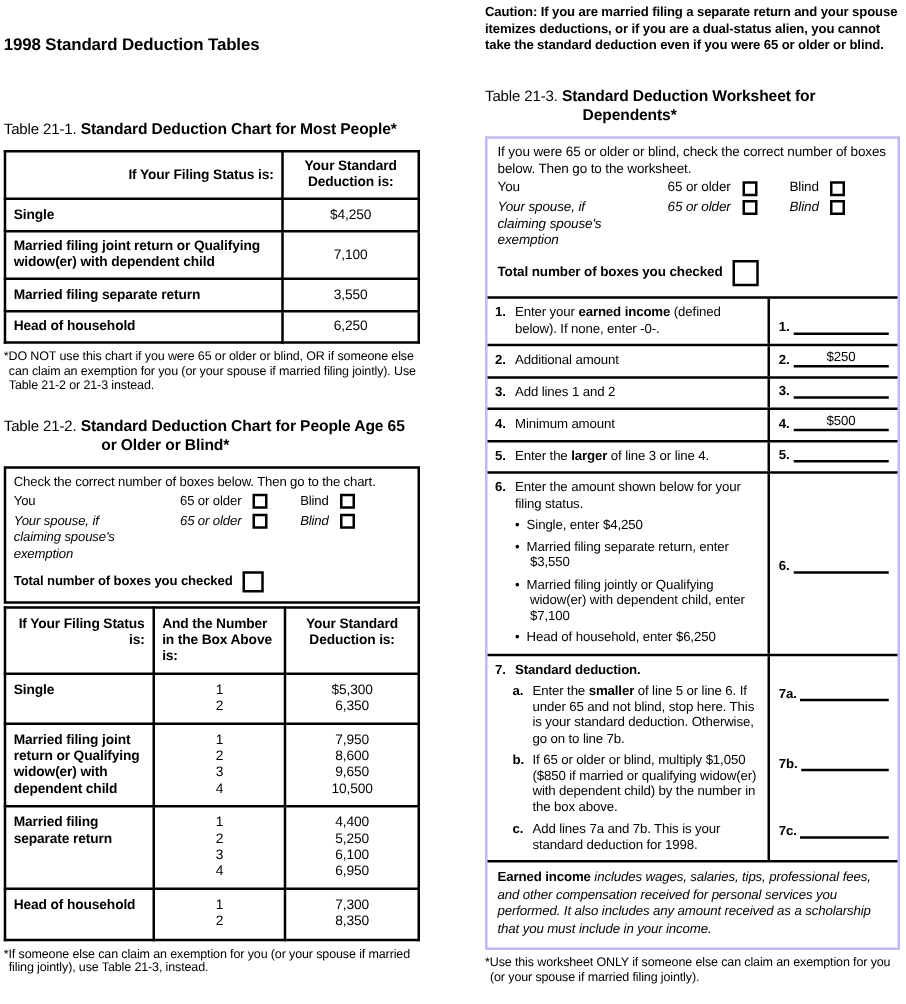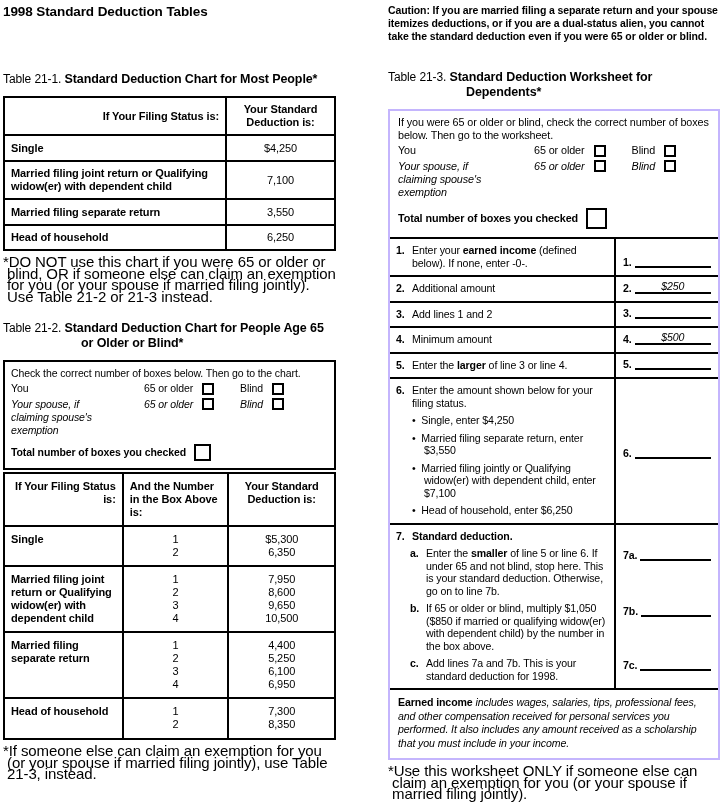--- a/index.html
+++ b/index.html
@@ -3,21 +3,21 @@
 <meta charset="utf-8">
 <style>
   * { margin:0; padding:0; box-sizing:border-box; }
   html,body { background:#ffffff; }
   body {
     width:725px; height:803px; position:relative; overflow:hidden;
     font-family:"Liberation Sans","DejaVu Sans",sans-serif;
     color:#000; letter-spacing:-0.1px;
   }
   .col { position:absolute; top:4px; }
-  .left-col  { left:3px;  width:333px; }
+  .left-col  { left:3px;  width:333px;margin-top:24px; }
   .right-col { left:388px; width:332px; }
 
   .doc-title { font-size:13.5px; font-weight:bold; }
 
   .caution { font-size:10.5px; font-weight:bold; line-height:13px; }
 
   .caption { font-size:12px; line-height:15px; margin-top:0; padding-left:78px; text-indent:-78px; }
   .caption .cap-title { font-weight:bold; font-size:12.5px; }
   .cap1 { margin-top:53px; margin-bottom:9px; }
   .cap2 { margin-top:19px; margin-bottom:9px; }
@@ -28,21 +28,21 @@
   th, td { font-size:11px; line-height:13px; padding:5px 6px; vertical-align:middle; }
   th { font-weight:bold; text-align:right; }
   .t1 .amt-h, .t1 .amt { text-align:center; }
   .t1 .status { font-weight:bold; }
   .t1 th { height:36px; }
   .t1 .r-single { height:26px; }
   .t1 .r-mfj    { height:37px; }
   .t1 .r-mfs    { height:26px; }
   .t1 .r-hoh    { height:24px; }
 
-  .footnote { font-size:15px; line-height:11.5px; margin-top:5px; padding-left:4px; text-indent:-4px; }
+  .footnote { font-size:10px; line-height:11.5px; margin-top:5px; padding-left:4px; text-indent:-4px; }
 
   .panel { border:2px solid #000; padding:5px 4px 7px 6px; font-size:10.5px; line-height:13px; }
   .panel-instruction { margin-bottom:2px; }
   .cb-row { display:flex; align-items:center; margin-top:2px; }
   .cb-row.spouse { align-items:flex-start; margin-top:3px;font-style:italic; }
   .cb-name { width:133px; flex:none; }
   .pre-line { white-space:pre-line; }
   .cb { width:12px; height:12px; border:2px solid #000; display:inline-block; flex:none; background:#fff; }
   .cb.after { margin-left:9px; }
   .cb-blind { margin-left:26px; }
@@ -68,21 +68,21 @@
   .ws-head .total-row { margin-top:9px; }
   .ws-row { display:flex; border-top:2px solid #000; }
   .ws-left { flex:1; padding:5px 6px 6px 6px; font-size:10.6px; line-height:12.5px; }
   .ws-right { width:104px; flex:none; border-left:2px solid #000; position:relative; }
   .line { display:flex; }
   .line .num { width:16px; flex:none; font-weight:bold; }
   .line .txt { flex:1; }
   .entry { display:flex; align-items:flex-end; width:88px; position:absolute; left:7px; font-size:10.6px; }
   .entry.bottom { bottom:7px; }
   .entry b { white-space:nowrap; margin-right:3px; }
-  .uline { flex:1; border-bottom:2px solid #000; text-align:center; height:14px; line-height:13px;font-style:italic; }
+  .uline { flex:1; border-bottom:2px solid #000; text-align:center; height:14px; line-height:13px; }
   .bullets { margin-top:3px; padding-left:16px; }
   .bullet { margin-top:5px; padding-left:12px; text-indent:-12px; }
   .bullet::before { content:"\2022\00a0\00a0"; }
   .sub { display:flex; margin-top:5px; padding-left:14px; }
   .sub .letter { width:16px; flex:none; font-weight:bold; }
   .ws-note { border-top:2px solid #000; padding:6px 8px 8px 8px; font-size:10.6px; line-height:13.5px; font-style:italic; }
   .ws-note b { font-style:normal; }
   .bold { font-weight:bold; }
   .r6-height { min-height:142px; } .r7-height { min-height:164px; }
 </style>

